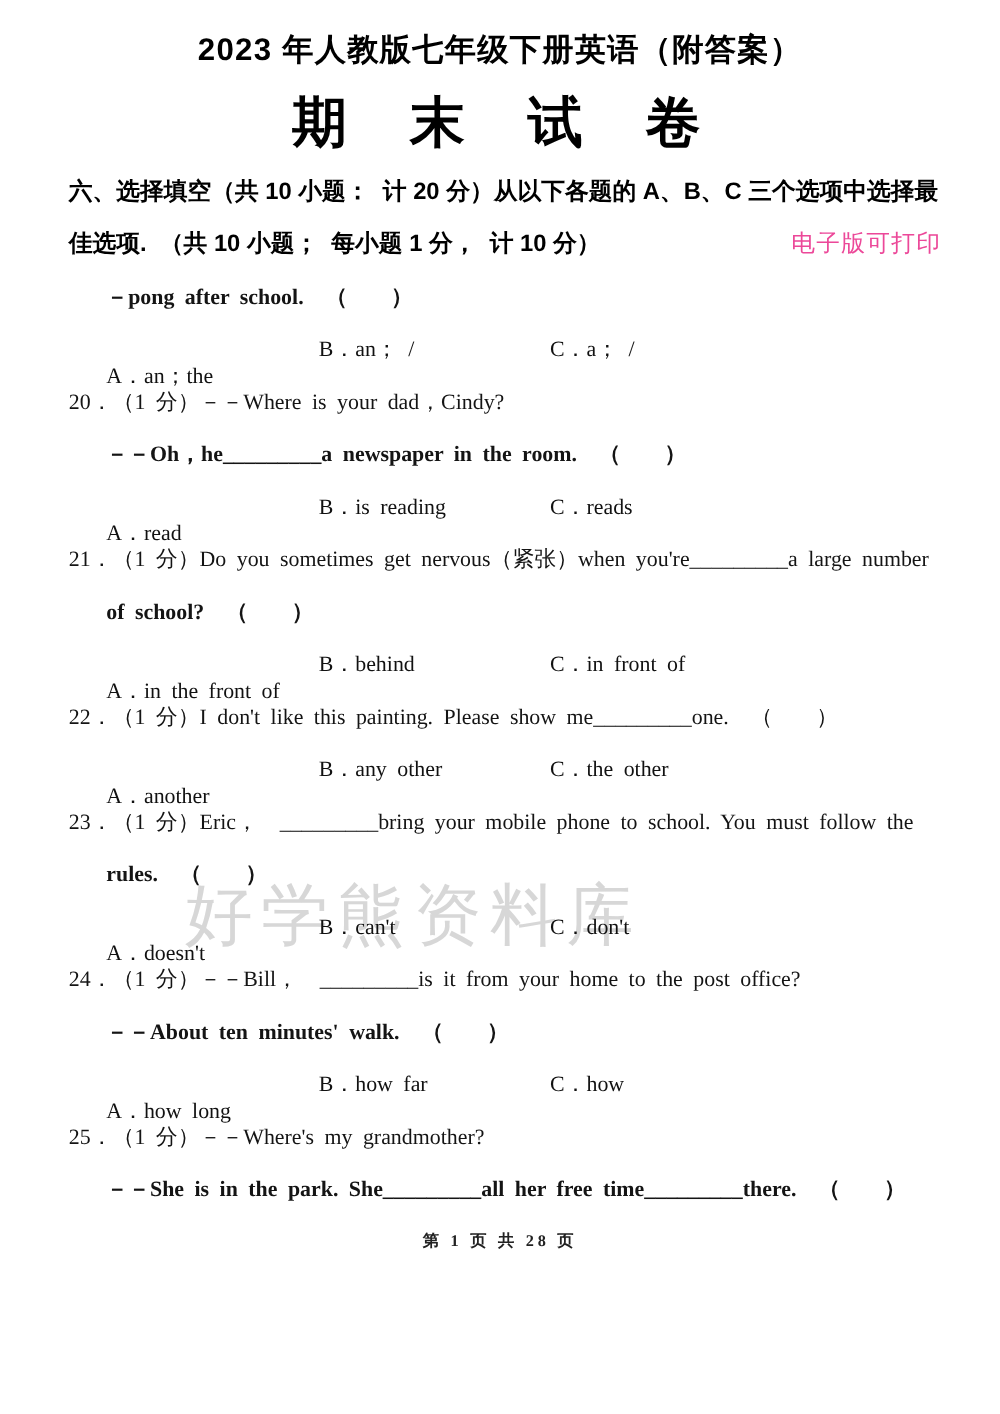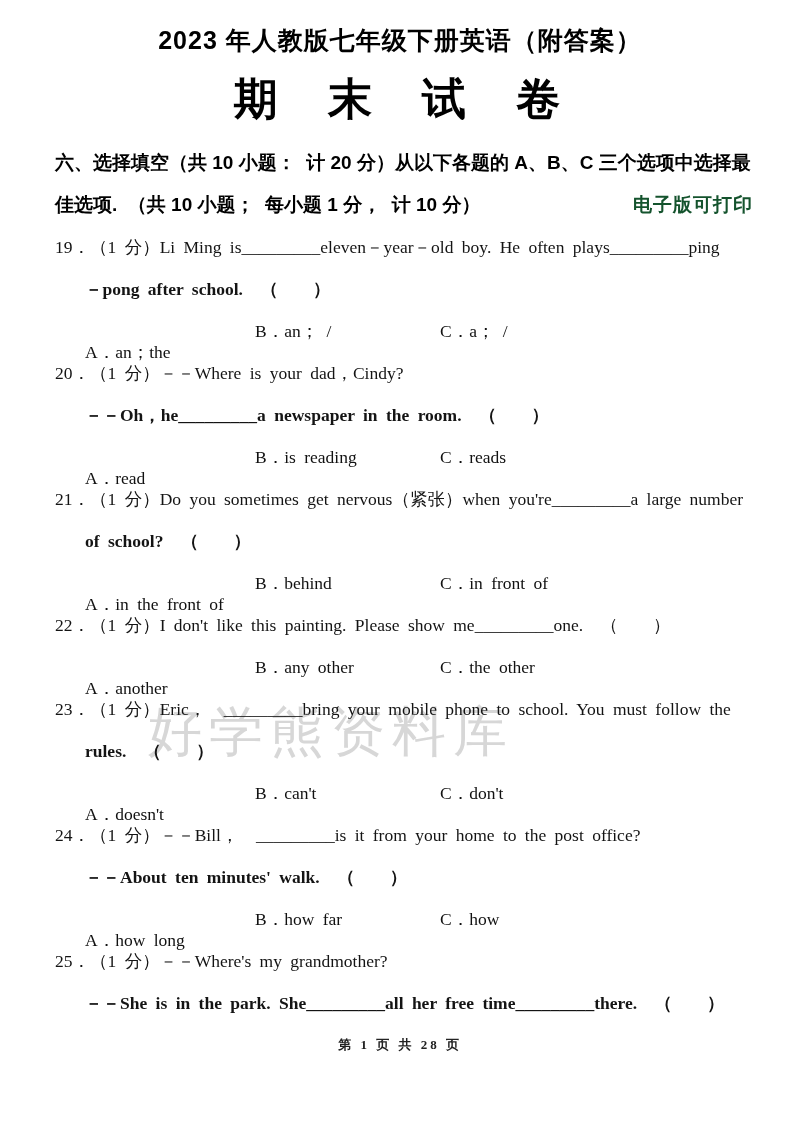--- a/index.html
+++ b/index.html
@@ -29,21 +29,21 @@
     text-align: center;
     letter-spacing: 1px;
     color: #000000;
   }
   .exam-subtitle {
     font-family: "Liberation Sans", sans-serif;
     font-weight: 700;
     font-size: 44px;
     line-height: 58px;
     margin-top: 6px;
-    margin-bottom: 14px;
+    margin-bottom: 4px;
     text-align: center;
     word-spacing: 26px;
     letter-spacing: 6px;
     color: #000000;
   }
   .section-header {
     position: relative;
     font-family: "Liberation Sans", sans-serif;
     font-weight: 700;
     font-size: 19px;
@@ -70,24 +70,24 @@
     word-spacing: 4px;
   }
   .opt-a { display: inline-block; width: 170px; margin-top: 41px; }
   .opt-b { display: inline-block; width: 185px; }
   .opt-c { display: inline-block; flex: 1; }
   .printable-note {
     position: absolute;
     right: -8px;
     top: 50px;
     font-family: "Liberation Sans", sans-serif;
-    font-weight: 700;
+    font-weight: 400;
     font-size: 19px;
     letter-spacing: 1px;
-    color: #14532d;
+    color: #ec4899;
   }
   .watermark {
     position: absolute;
     left: 148px;
     top: 696px;
     font-family: Liberation Mono, monospace;
     font-size: 54px;
     letter-spacing: 7px;
     color: rgba(175, 175, 175, 0.5);
     z-index: 0;
@@ -115,21 +115,20 @@
   <div class="exam-title">2023 年人教版七年级下册英语（附答案）</div>
   <div class="exam-subtitle">期 末 试 卷</div>
 
   <div class="section-header">
     <div class="line">六、选择填空（共 10 小题：  计 20 分）从以下各题的 A、B、C 三个选项中选择最</div>
     <div class="line">佳选项.  （共 10 小题；  每小题 1 分，  计 10 分）</div>
     <span class="printable-note">电子版可打印</span>
   </div>
 
   <div>
-    <div class="line qline">19．（1 分）Li Ming is_________eleven－year－old boy. He often plays_________ping</div>
     <div class="line qline indent">－pong after school.　（　　）</div>
     <div class="line opts">
       <span class="opt-a">A．an；the</span>
       <span class="opt-b">B．an； /</span>
       <span class="opt-c">C．a； /</span>
     </div>
   </div>
 
   <div>
     <div class="line qline">20．（1 分）－－Where is your dad，Cindy?</div>

